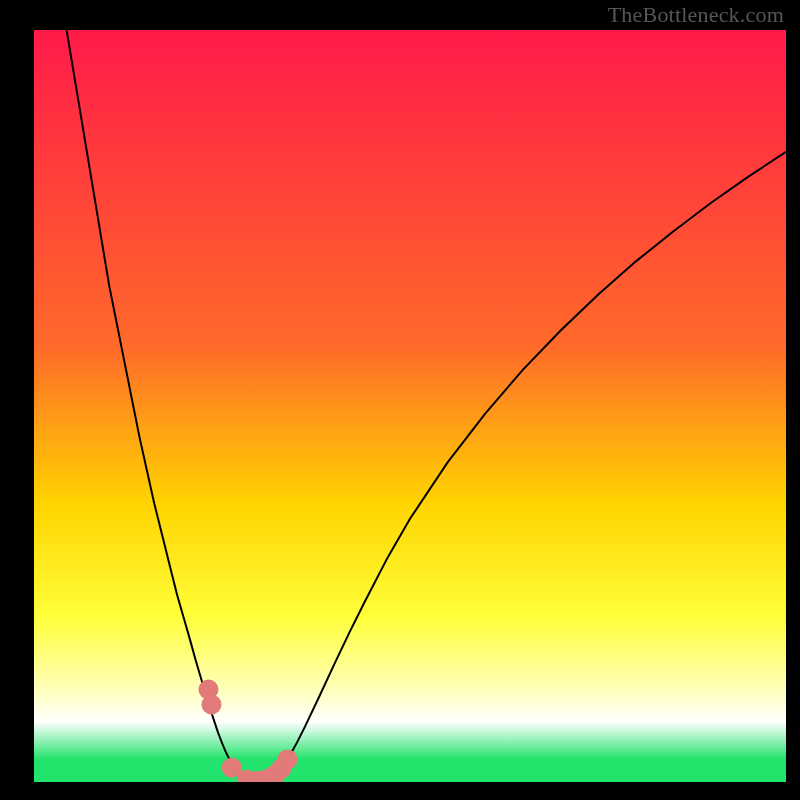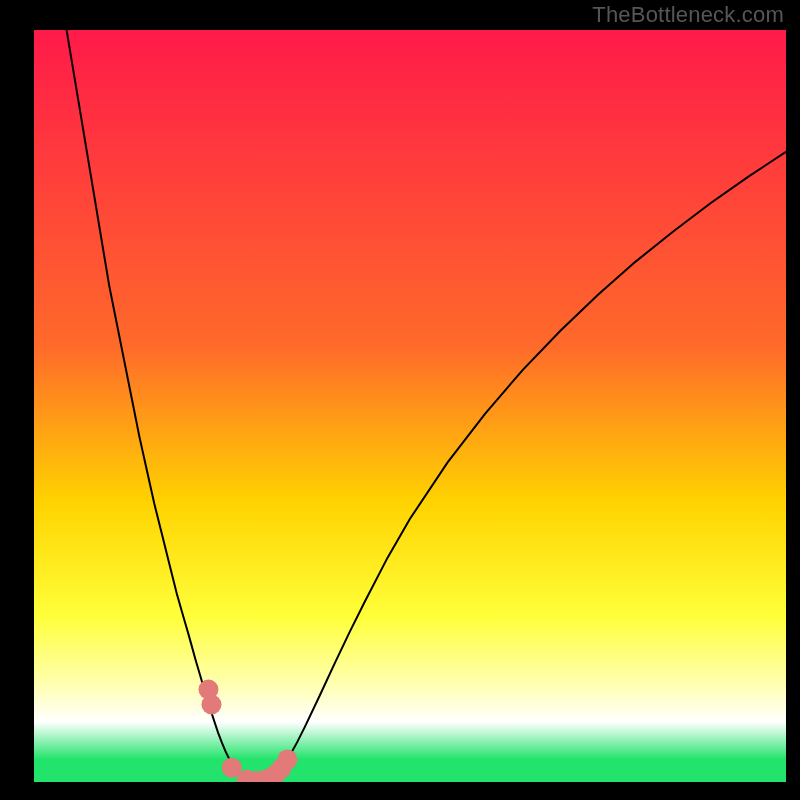--- a/index.html
+++ b/index.html
@@ -19,21 +19,21 @@
     background: #000;
   }
   .plot {
     position: absolute;
     background: #000;
   }
   .watermark {
     position: absolute;
     top: 2px;
     right: 16px;
-    font-family: Liberation Sans, sans-serif;
+    font-family: Liberation Serif, serif;
     font-size: 22px;
     color: #565656;
     letter-spacing: 0.2px;
   }
   svg { display: block; }
 </style>
 </head>
 <body>
 
 <div class="frame">

